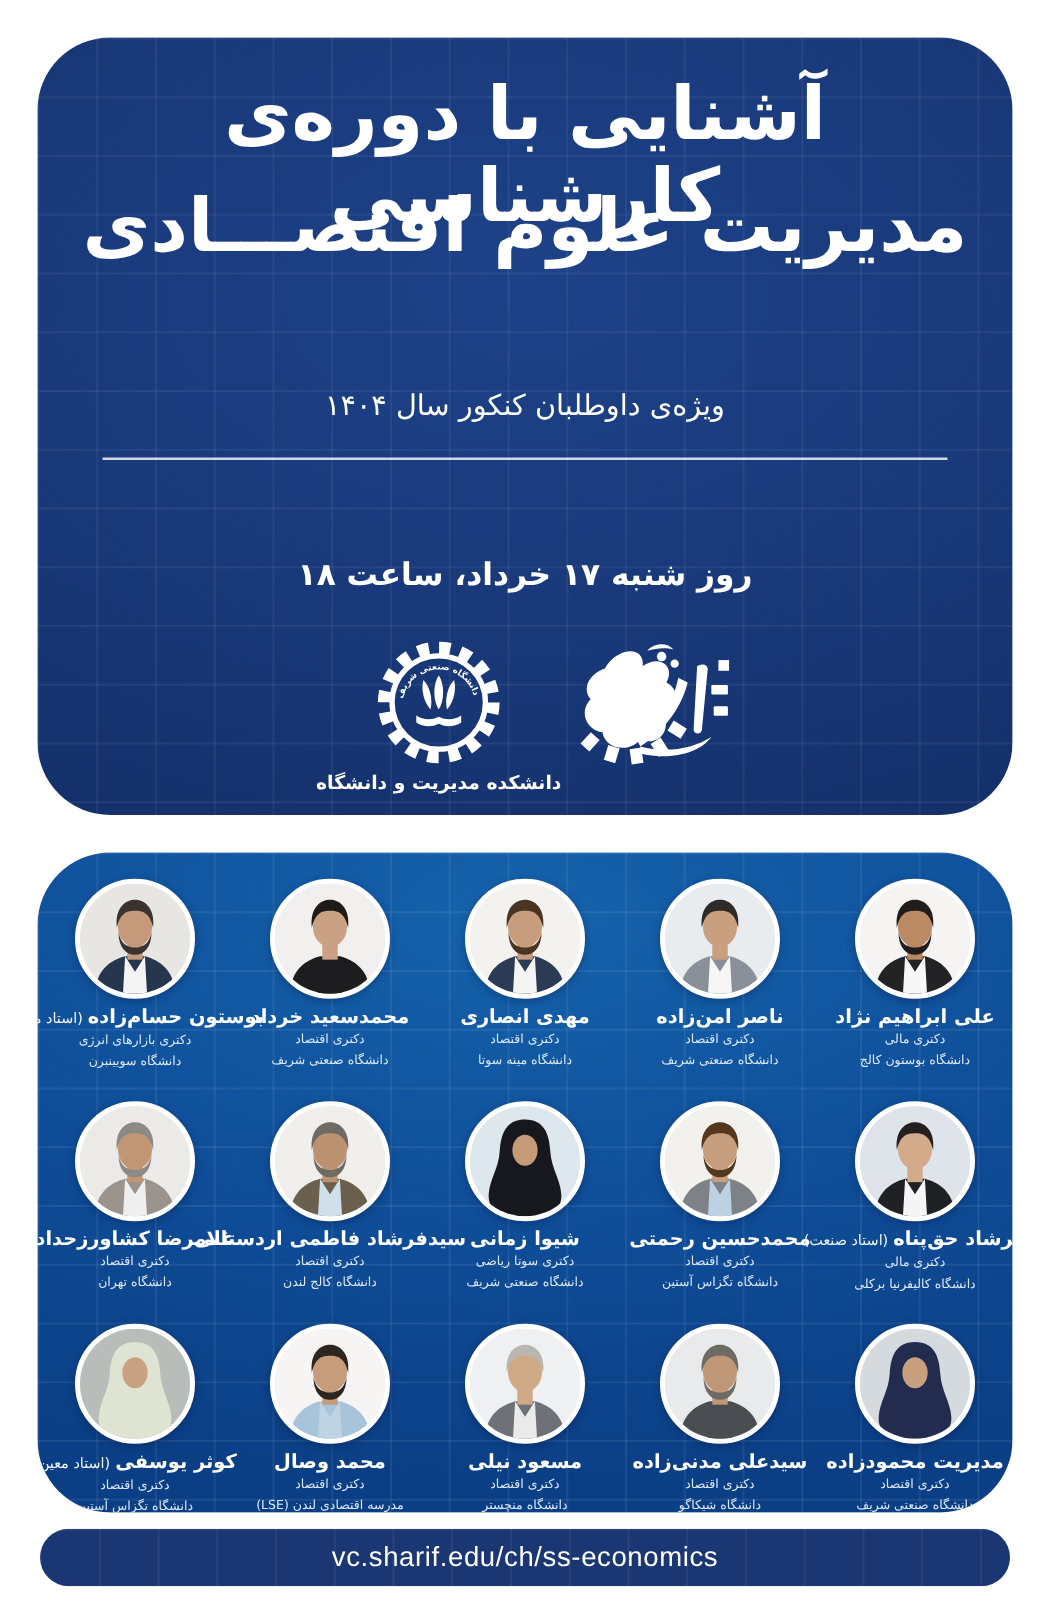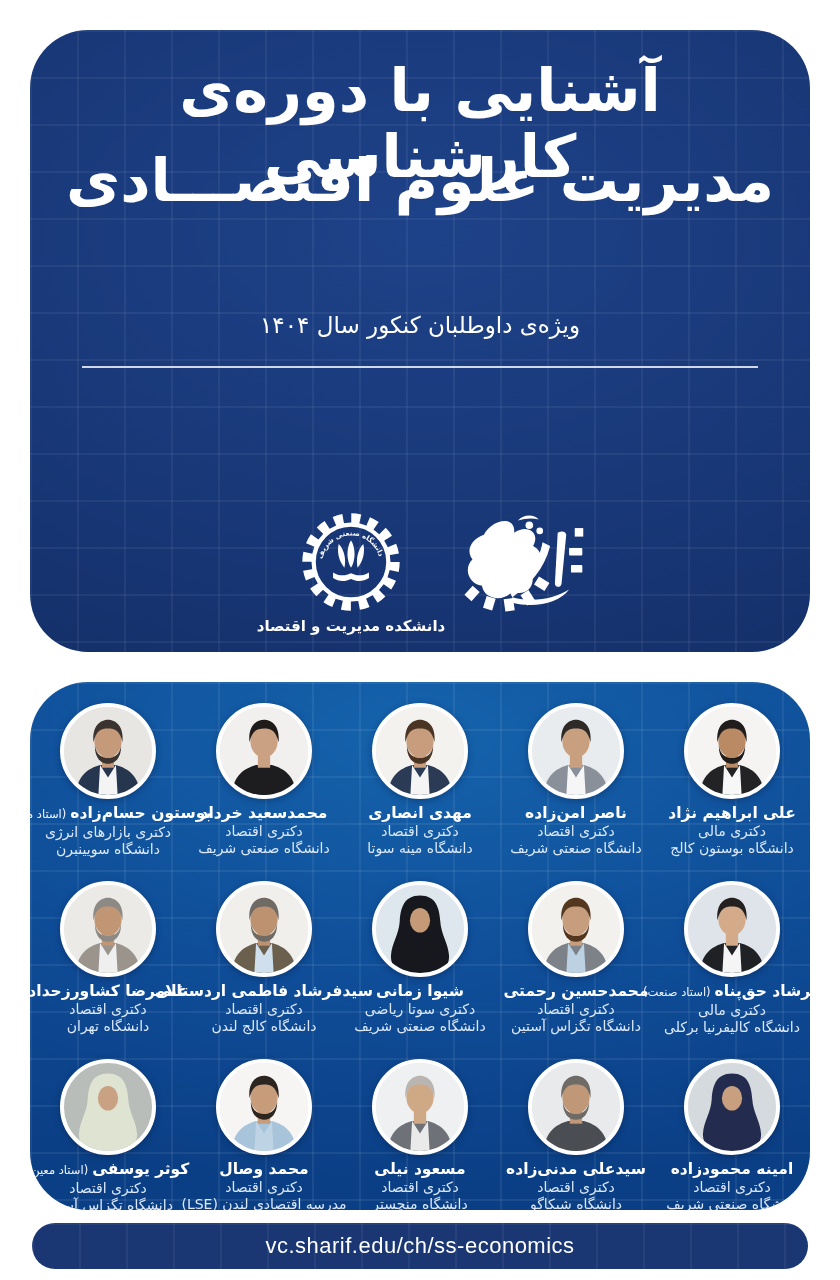--- a/index.html
+++ b/index.html
@@ -51,21 +51,21 @@
   .person{display:flex;flex-direction:column;align-items:center;}
   .photo{
     width:88px;height:88px;border-radius:50%;
     border:4px solid #ffffff;overflow:hidden;flex:0 0 auto;
     box-shadow:0 2px 7px rgba(0,20,60,.35);
     background:#e8e8e8;
   }
   .photo svg{display:block;width:100%;height:100%;}
   .pname{margin-top:6px;line-height:17px;font-size:15.5px;font-weight:bold;color:#ffffff;white-space:nowrap;}
   .pname .note{font-size:11.5px;font-weight:normal;margin-right:4px;color:#f2f6fd;}
-  .pline{line-height:17px;font-size:14px;color:#dce9fa;white-space:nowrap;}
+  .pline{line-height:17px;font-size:10px;color:#dce9fa;white-space:nowrap;}
   .pline.first{margin-top:1px;}
   
   .footer-pill{
     position:absolute;left:32px;top:1223px;width:776px;height:46px;
     border-radius:23px;
     background-color:#1a3673;
     background-image:
       linear-gradient(rgba(255,255,255,.06) 1.5px, transparent 1.5px),
       linear-gradient(90deg, rgba(255,255,255,.06) 1.5px, transparent 1.5px);
     background-size:47px 47px;
@@ -77,37 +77,38 @@
   }
 </style>
 </head>
 <body>
 
 <section class="card top-card">
   <h1 class="title l1" dir="rtl">آشنایی با دوره‌ی کارشناسی</h1>
   <h1 class="title l2" dir="rtl">مدیریت علوم اقتصـــادی</h1>
   <div class="audience" dir="rtl">ویژه‌ی داوطلبان کنکور سال ۱۴۰۴</div>
   <hr class="divider">
+  <div class="datetime" dir="rtl">روز شنبه ۱۷ خرداد، ساعت ۱۸</div>
 
   <div class="logos">
 
     <div class="logo-sharif">
       <svg width="104" height="104" viewBox="0 0 110 110">
         <circle cx="55" cy="55" r="46" fill="none" stroke="#ffffff" stroke-width="11" stroke-dasharray="9.5 8.56"></circle>
         <circle cx="55" cy="55" r="39.5" fill="none" stroke="#ffffff" stroke-width="4.5"></circle>
         <path id="arcT" d="M24,58 A31,31 0 0 1 86,58" fill="none"></path>
         <text font-size="7.5" fill="#ffffff" font-weight="bold">
           <textPath href="#arcT" startOffset="6">دانشگاه صنعتی شریف</textPath>
         </text>
         <path d="M55,32 C60,40 60,53 55,61 C50,53 50,40 55,32 Z" fill="#ffffff"></path>
         <path d="M42,36 C48,42 50,53 48,61 C42,54 40,44 42,36 Z" fill="#ffffff"></path>
         <path d="M68,36 C62,42 60,53 62,61 C68,54 70,44 68,36 Z" fill="#ffffff"></path>
         <path d="M36,66 C42,70 49,70 55,67 C61,70 68,70 74,66 L74,72 C68,76 61,76 55,73 C49,76 42,76 36,72 Z" fill="#ffffff"></path>
       </svg>
-      <div class="logo-caption" dir="rtl">دانشکده مدیریت و اقتصاد</div>
+      <div class="logo-caption" dir="rtl">دانشکده مدیریت و دانشگاه</div>
     </div>
 
     <div>
       <svg width="142" height="128" viewBox="0 0 150 135">
         <g fill="#ffffff">
           <path d="M40,26 C50,8 74,6 72,24 C86,14 100,24 92,38 C104,44 104,62 90,66 C96,80 84,92 70,86 C60,98 40,94 38,80 C24,78 18,62 28,52 C20,42 28,30 40,26 Z"></path>
           <g>
             <rect x="55" y="94" width="10" height="13" transform="rotate(-58 60 52)"></rect>
             <rect x="55" y="94" width="10" height="13" transform="rotate(-33 60 52)"></rect>
             <rect x="55" y="94" width="10" height="13" transform="rotate(-8 60 52)"></rect>
@@ -344,21 +345,21 @@
     <div class="pline" dir="rtl">دانشگاه شیکاگو</div>
   </div>
       <div class="person">
     <div class="photo">
           <svg viewBox="0 0 100 100" xmlns="http://www.w3.org/2000/svg">
             <rect width="100" height="100" fill="#d5dadf"></rect>
             <path d="M50,12 C68,12 72,26 73,41 C74,57 82,66 83,80 C84,96 69,101 50,101 C31,101 16,96 17,80 C18,66 26,57 27,41 C28,26 32,12 50,12 Z" fill="#232c4e"></path>
             <ellipse cx="50" cy="40" rx="11.5" ry="14" fill="#c9a07f"></ellipse>
           </svg>
         </div>
-    <div class="pname" dir="rtl"><span>امینه محمودزاده</span></div>
+    <div class="pname" dir="rtl"><span>مدیریت محمودزاده</span></div>
     <div class="pline first" dir="rtl">دکتری اقتصاد</div>
     <div class="pline" dir="rtl">دانشگاه صنعتی شریف</div>
   </div>
     </div>
 </section>
 
 <div class="footer-pill">
   <span>vc.sharif.edu/ch/ss-economics</span>
 </div>
 

